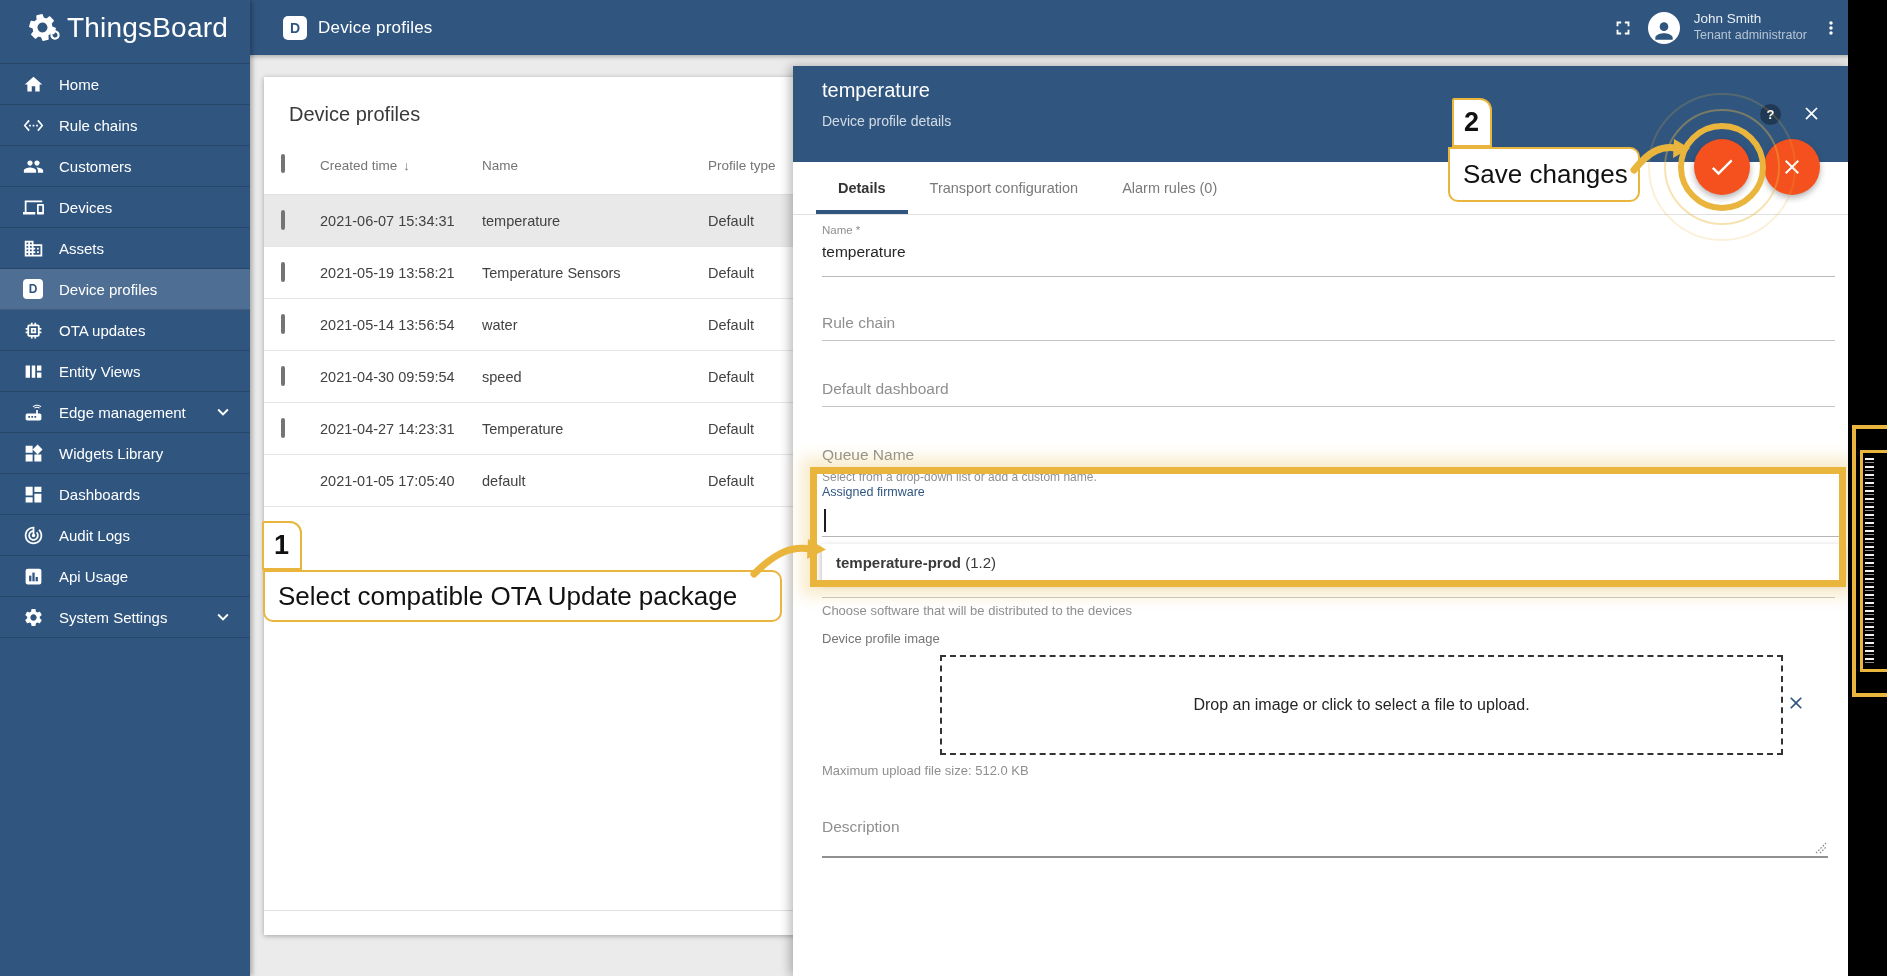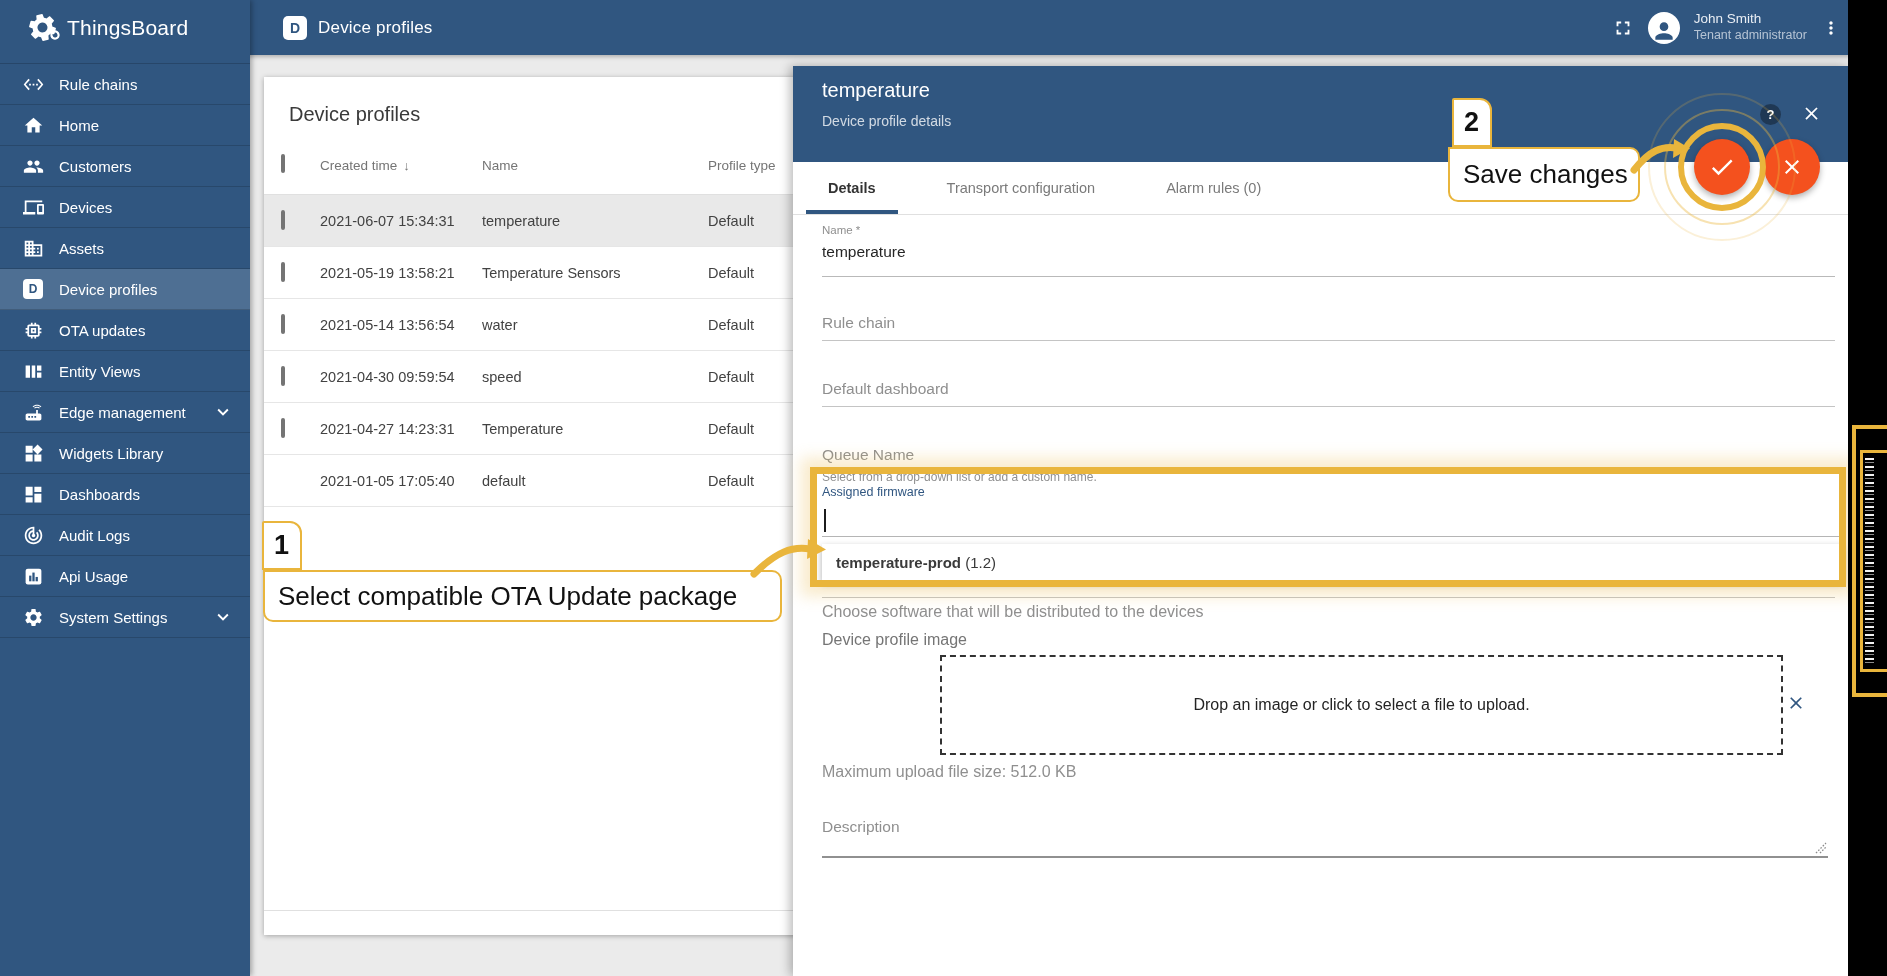--- a/index.html
+++ b/index.html
@@ -15,21 +15,21 @@
   .tb-right{position:absolute;right:46px;top:0;height:55px;display:flex;align-items:center;gap:14px;z-index:1;}
   .icon-btn{display:flex;align-items:center;justify-content:center;cursor:pointer;}
   .avatar{width:32px;height:32px;border-radius:50%;background:#fff;display:flex;align-items:flex-end;justify-content:center;overflow:hidden;}
   .user-meta{line-height:1.25;}
   .user-meta .nm{color:#e9eef4;font-size:13.5px;}
   .user-meta .rl{color:#b6c4d4;font-size:12.5px;}
   
   .sidebar{position:absolute;left:0;top:0;width:250px;height:976px;background:#305680;z-index:2;
            box-shadow:2px 0 5px rgba(0,0,0,.3);}
   .logo-row{height:55px;display:flex;align-items:center;padding-left:26px;gap:8px;color:#fff;}
-  .logo-row .brand{font-size:21px;font-weight:400;letter-spacing:.2px;}
+  .logo-row .brand{font-size:28px;font-weight:400;letter-spacing:.2px;}
   .nav{margin-top:8px;border-top:1px solid rgba(0,0,0,.18);}
   .nav-item{position:relative;height:40px;border-bottom:1px solid rgba(0,0,0,.16);display:flex;align-items:center;
             padding-left:22px;gap:15px;color:#fff;font-size:15px;font-weight:500;cursor:pointer;}
   .nav-item.selected{background:rgba(255,255,255,.15);}
   .nav-item .nicon{width:22px;height:22px;display:flex;align-items:center;justify-content:center;flex:0 0 22px;}
   .nav-item .chev{position:absolute;right:16px;top:9px;}
   .dbox-sm{width:20px;height:20px;background:#fff;border-radius:4px;color:#305680;font-weight:bold;
            font-size:12px;display:flex;align-items:center;justify-content:center;}
   
   .card{position:absolute;left:264px;top:77px;width:1202px;height:858px;background:#fff;z-index:1;
@@ -48,21 +48,21 @@
   
   .panel{position:absolute;left:793px;top:66px;width:1057px;height:910px;background:#fff;z-index:3;
          box-shadow:-3px 0 10px rgba(0,0,0,.28);}
   .panel-header{position:absolute;left:0;top:0;width:100%;height:96px;background:#305680;}
   .p-title{position:absolute;left:29px;top:13px;color:#fff;font-size:20px;}
   .p-subtitle{position:absolute;left:29px;top:47px;color:rgba(255,255,255,.78);font-size:14px;}
   .help-badge{position:absolute;left:967px;top:38px;width:21px;height:21px;border-radius:50%;background:rgba(0,0,0,.34);
               color:#fff;font-size:13px;font-weight:bold;display:flex;align-items:center;justify-content:center;cursor:pointer;}
   .p-close{position:absolute;left:1008px;top:37px;cursor:pointer;}
   .tabs{position:absolute;left:0;top:96px;width:100%;height:53px;border-bottom:1px solid #e0e0e0;
-        display:flex;padding-left:13px;box-sizing:border-box;gap:27px;}
+        display:flex;padding-left:23px;box-sizing:border-box;}
   .tab{position:relative;padding:0 22px;line-height:52px;font-size:14.5px;color:#7a7a7a;cursor:pointer;white-space:nowrap;}
   .tab.active{color:#333;font-weight:bold;}
   .tab.active::after{content:"";position:absolute;left:0;right:0;bottom:0;height:4px;background:#305680;}
   .fab{position:absolute;width:56px;height:56px;border-radius:50%;background:#f4511e;display:flex;align-items:center;
        justify-content:center;box-shadow:0 3px 6px rgba(0,0,0,.3);cursor:pointer;}
   
   .f-label-sm{position:absolute;font-size:11.5px;color:#8f8f8f;}
   .f-value{position:absolute;font-size:15.5px;color:#262626;}
   .f-label{position:absolute;font-size:15.5px;color:#8f8f8f;}
   .uline{position:absolute;height:1px;background:#c4c4c4;}
@@ -75,21 +75,21 @@
   .dropdown{position:absolute;left:29px;top:478px;width:1021px;height:37px;background:#fff;z-index:5;
             box-shadow:0 3px 7px rgba(0,0,0,.32);display:flex;align-items:center;padding-left:14px;
             box-sizing:border-box;font-size:15px;color:#3a3a3a;cursor:pointer;}
   .dropdown .b{font-weight:bold;white-space:pre;}
   .dropdown .v{white-space:pre;}
   .noimg{position:absolute;left:37px;top:589px;width:88px;height:100px;border:1px solid #9e9e9e;box-sizing:border-box;
          display:flex;align-items:center;justify-content:center;text-align:center;font-size:15px;color:#333;line-height:1.3;}
   .dropzone{position:absolute;left:147px;top:589px;width:843px;height:100px;border:2px dashed #333;box-sizing:border-box;
             display:flex;align-items:center;justify-content:center;font-size:16px;color:#242424;cursor:pointer;}
   .clear-x{position:absolute;left:993px;top:627px;cursor:pointer;}
-  .hint-sm{position:absolute;font-size:16px;color:#8f8f8f;}
+  .hint-sm{position:absolute;font-size:13px;color:#8f8f8f;}
   .resize-h{position:absolute;left:1022px;top:776px;}
   
   .ann{position:absolute;z-index:7;}
   .ann-num{background:#fff;border:2.5px solid #e9b53c;border-radius:2px 12px 0 0;box-sizing:border-box;
            font-weight:bold;font-size:27px;color:#111;display:flex;align-items:center;padding-left:10px;}
   .ann-label{background:#fff;border:2.5px solid #e9b53c;border-radius:0 10px 10px 10px;box-sizing:border-box;
              font-size:26px;color:#111;display:flex;align-items:center;padding-left:13px;white-space:nowrap;}
   .ring{position:absolute;border-radius:50%;box-sizing:border-box;z-index:7;pointer-events:none;}
   
   .strip{position:absolute;left:1848px;top:0;width:39px;height:976px;background:#000;z-index:8;overflow:hidden;}
@@ -141,35 +141,35 @@
             <circle cx="19.5" cy="19.5" r="2.6" fill="none" stroke="#fff" stroke-width="1.6"></circle>
           </svg>
       </span>
       <span class="brand">ThingsBoard</span>
     </div>
     <nav class="nav">
         <div class="nav-item">
     <span class="nicon">
             <span>
               <svg width="21" height="21" viewBox="0 0 24 24" fill="#fff">
+                <path d="M10 20v-6h4v6h5v-8h3L12 3 2 12h3v8z"></path>
+              </svg>
+            </span>
+          </span>
+    <span class="nlabel">Home</span>
+  </div>
+        <div class="nav-item">
+    <span class="nicon">
+            <span>
+              <svg width="21" height="21" viewBox="0 0 24 24" fill="#fff">
                 <path d="M7.77 6.76 6.23 5.48.82 12l5.41 6.52 1.54-1.28L3.08 12l4.69-5.24zM7 13h2v-2H7v2zm10-2h-2v2h2v-2zm-6 2h2v-2h-2v2zm6.77-7.52-1.54 1.28L20.92 12l-4.69 5.24 1.54 1.28L23.18 12l-5.41-6.52z"></path>
               </svg>
             </span>
           </span>
     <span class="nlabel">Rule chains</span>
-  </div>
-        <div class="nav-item">
-    <span class="nicon">
-            <span>
-              <svg width="21" height="21" viewBox="0 0 24 24" fill="#fff">
-                <path d="M10 20v-6h4v6h5v-8h3L12 3 2 12h3v8z"></path>
-              </svg>
-            </span>
-          </span>
-    <span class="nlabel">Home</span>
   </div>
         <div class="nav-item">
     <span class="nicon">
             <span>
               <svg width="21" height="21" viewBox="0 0 24 24" fill="#fff">
                 <path d="M16 11c1.66 0 2.99-1.34 2.99-3S17.66 5 16 5c-1.66 0-3 1.34-3 3s1.34 3 3 3zm-8 0c1.66 0 2.99-1.34 2.99-3S9.66 5 8 5C6.34 5 5 6.34 5 8s1.34 3 3 3zm0 2c-2.33 0-7 1.17-7 3.5V19h14v-2.5c0-2.33-4.67-3.5-7-3.5zm8 0c-.29 0-.62.02-.97.05 1.16.84 1.97 1.97 1.97 3.45V19h6v-2.5c0-2.33-4.67-3.5-7-3.5z"></path>
               </svg>
             </span>
           </span>
     <span class="nlabel">Customers</span>

